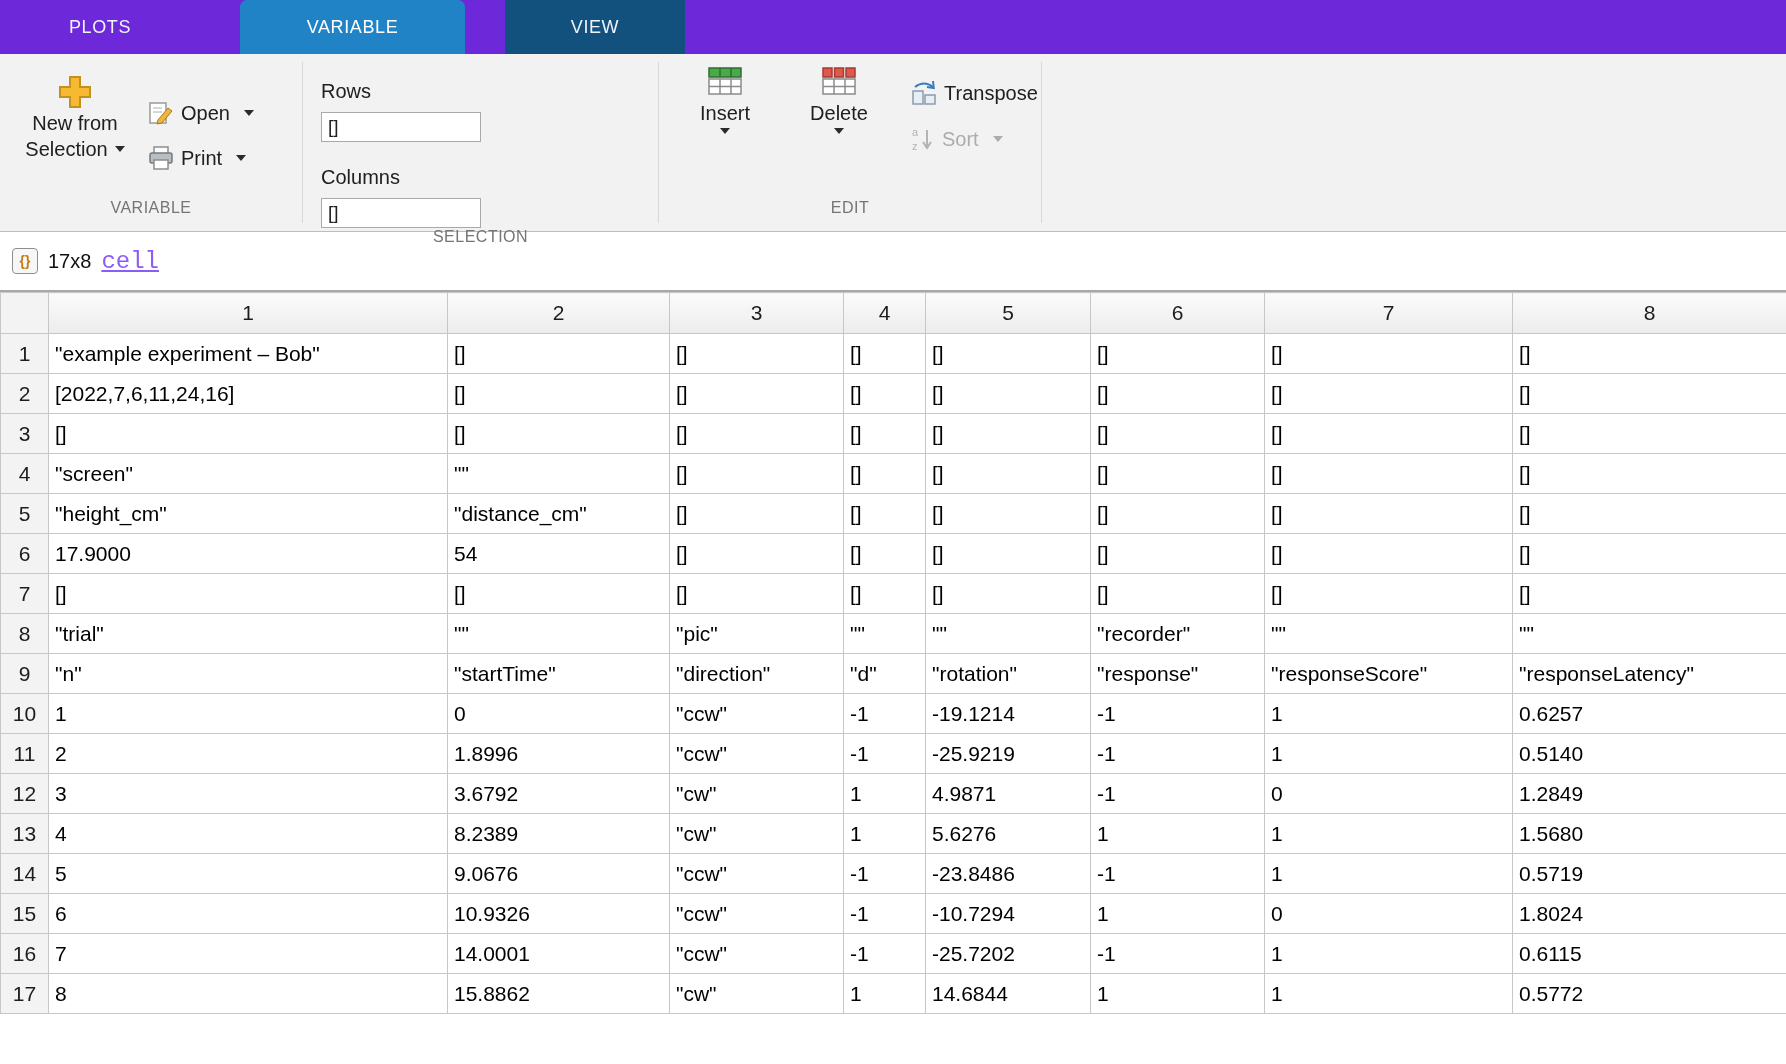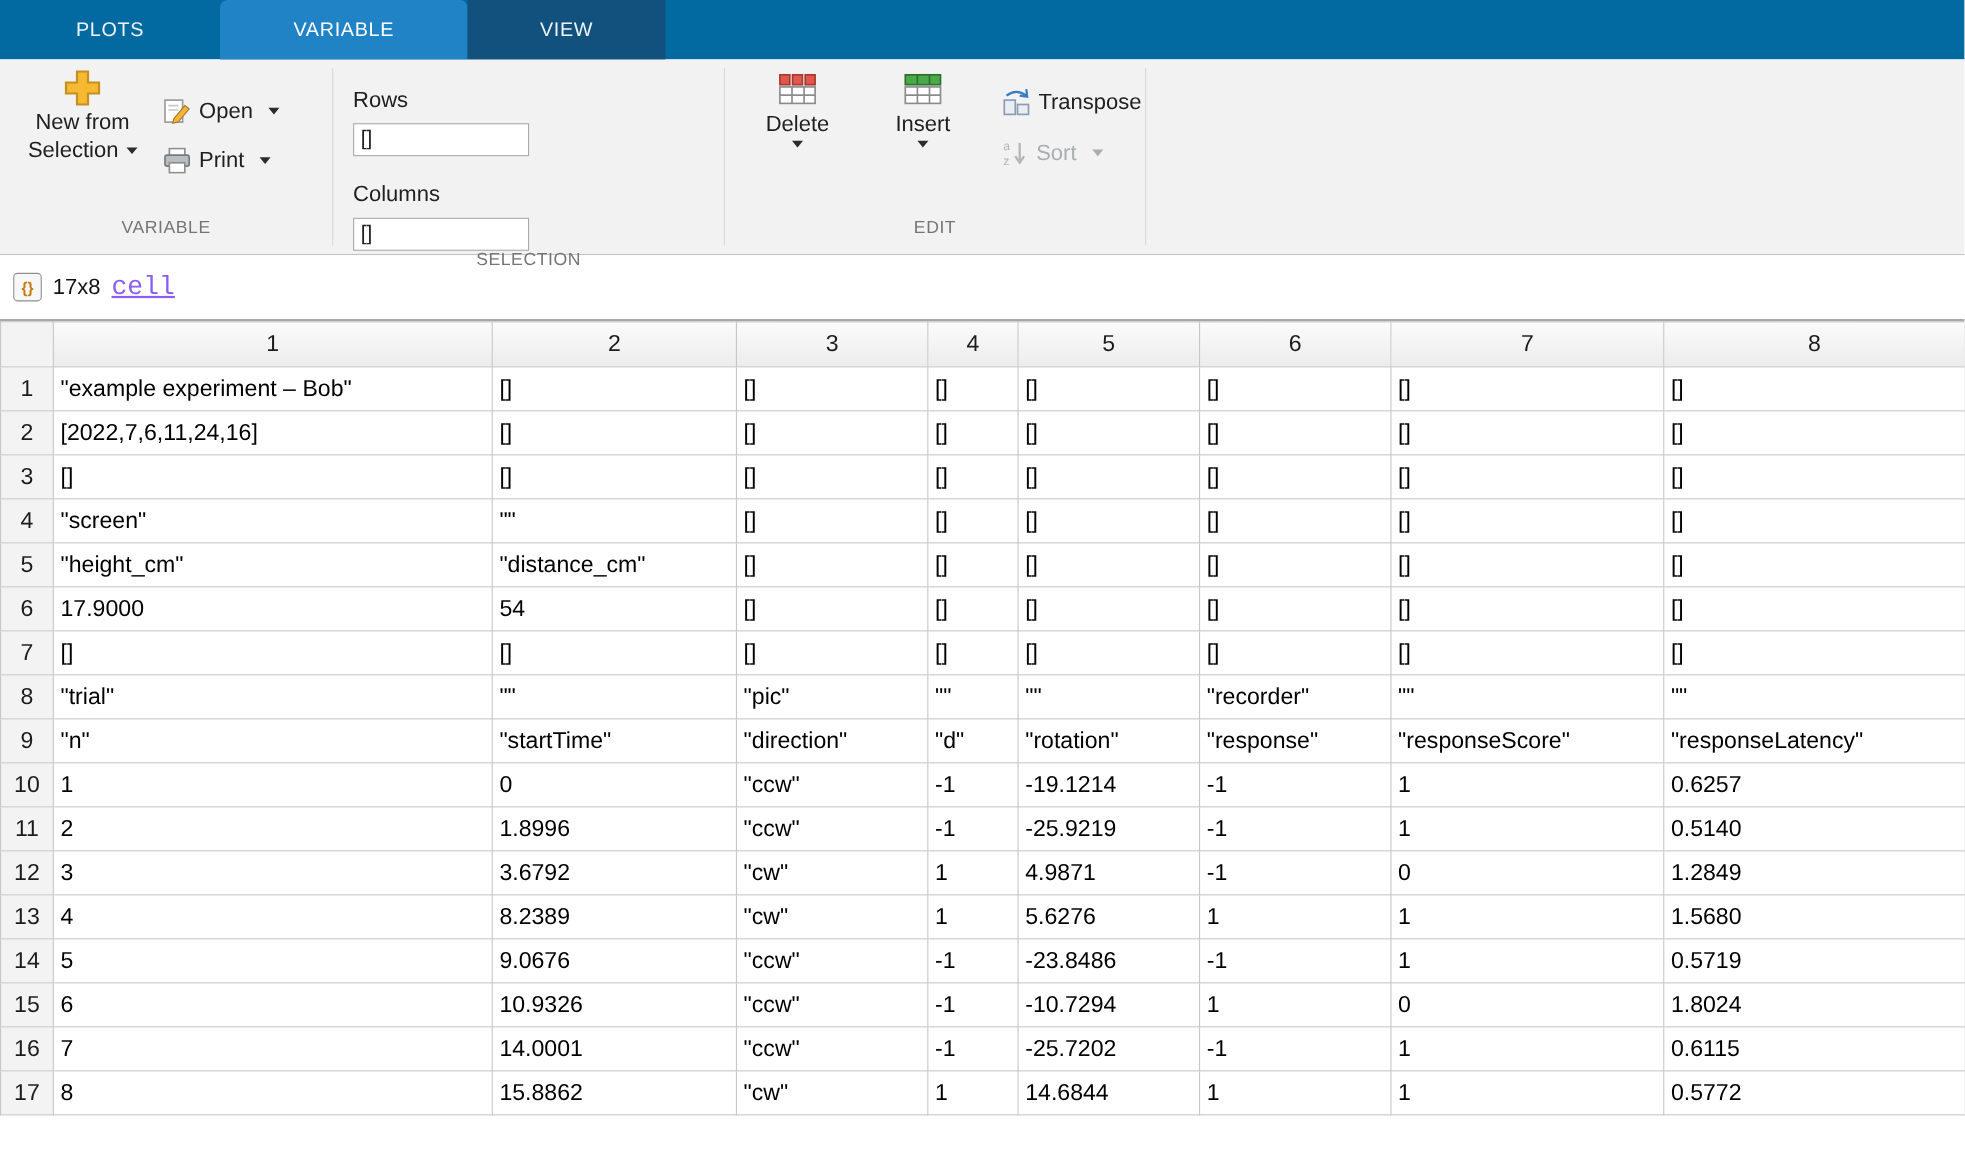--- a/index.html
+++ b/index.html
@@ -8,38 +8,38 @@
 
   
   .titlebar { position:relative; height:46px; background:#17395a; display:flex;
     align-items:center; justify-content:center; }
   .traffic { position:absolute; left:20px; top:12px; display:flex; gap:15px; }
   .light { width:22px; height:22px; border-radius:50%; display:inline-block; }
   .light.red{ background:#ff5f57; } .light.yellow{ background:#febc2e; } .light.green{ background:#28c840; }
   .wtitle { color:#d9e0e8; font-size:21px; }
 
   
-  .tabstrip { height:54px; background:#0369a1; display:flex; }
+  .tabstrip { height:54px; background:#6d28d9; display:flex;gap:40px; }
   .tab { display:flex; align-items:center; justify-content:center; color:#eef3f8;
     font-size:18px; letter-spacing:.6px; cursor:default; }
   .tab.plots{ width:200px; }
   .tab.variable{ width:225px; background:#2083c6; border-radius:7px 7px 0 0; color:#fff; }
   .tab.view{ width:180px; background:#12517e; }
 
   
   .ribbon { height:178px; background:#f2f2f2; border-bottom:1px solid #bdbdbd;
     display:flex; }
   .group { height:100%; display:flex; flex-direction:column; position:relative; }
   .group-content { flex:1; display:flex; }
   .group-label { height:32px; text-align:center; color:#757575; font-size:16px;
     letter-spacing:.5px; }
   .vdivider { width:1px; background:#d8d8d8; margin:8px 0; }
 
   .g-variable { width:302px; }
-  .g-variable .group-content { padding:8px 0 0 16px; gap:14px; }
+  .g-variable .group-content { padding:8px 0 0 16px; gap:14px;margin-top:12px; }
   .big-btn { display:flex; flex-direction:column; align-items:center; width:118px; cursor:default; }
   .bb-line { font-size:20px; color:#202020; line-height:26px; display:flex; align-items:center; }
   .side-col { display:flex; flex-direction:column; padding-top:26px; gap:20px; }
   .small-btn { display:flex; align-items:center; gap:7px; font-size:20px; color:#202020; cursor:default;text-align:center; }
 
   .g-selection { width:355px; }
   .g-selection .group-content { padding:26px 0 0 18px; gap:24px;flex-direction:column; }
   .sel-col { display:flex; flex-direction:column; }
   .sel-label { font-size:20px; color:#202020; margin-bottom:9px; }
   .sel-input { width:160px; height:30px; border:1px solid #a9a9a9; background:#fff;
@@ -143,42 +143,42 @@
       </div>
       <div class="group-label">SELECTION</div>
     </div>
 
     <div class="vdivider"></div>
 
     <div class="group g-edit">
       <div class="group-content">
         <div class="stack-btn">
           <svg width="36" height="30" viewBox="0 0 36 30">
+            <rect x="2" y="2" width="32" height="9" fill="#4ba84b" stroke="#2c702c" stroke-width="1.5"></rect>
+            <line x1="13" y1="2" x2="13" y2="11" stroke="#2c702c" stroke-width="1.5"></line>
+            <line x1="24" y1="2" x2="24" y2="11" stroke="#2c702c" stroke-width="1.5"></line>
+            <rect x="2" y="13" width="32" height="15" fill="#fff" stroke="#8b8b8b" stroke-width="1.5"></rect>
+            <line x1="13" y1="13" x2="13" y2="28" stroke="#8b8b8b" stroke-width="1.5"></line>
+            <line x1="24" y1="13" x2="24" y2="28" stroke="#8b8b8b" stroke-width="1.5"></line>
+            <line x1="2" y1="20.5" x2="34" y2="20.5" stroke="#8b8b8b" stroke-width="1.5"></line>
+          </svg>
+          <span class="lbl">Insert</span>
+          <span class="caret center"></span>
+        </div>
+        <div class="stack-btn">
+          <svg width="36" height="30" viewBox="0 0 36 30">
             <rect x="2" y="2" width="9" height="9" fill="#e2574c" stroke="#a33b32" stroke-width="1.5"></rect>
             <rect x="13.5" y="2" width="9" height="9" fill="#e2574c" stroke="#a33b32" stroke-width="1.5"></rect>
             <rect x="25" y="2" width="9" height="9" fill="#e2574c" stroke="#a33b32" stroke-width="1.5"></rect>
             <rect x="2" y="13" width="32" height="15" fill="#fff" stroke="#8b8b8b" stroke-width="1.5"></rect>
             <line x1="13" y1="13" x2="13" y2="28" stroke="#8b8b8b" stroke-width="1.5"></line>
             <line x1="24" y1="13" x2="24" y2="28" stroke="#8b8b8b" stroke-width="1.5"></line>
             <line x1="2" y1="20.5" x2="34" y2="20.5" stroke="#8b8b8b" stroke-width="1.5"></line>
           </svg>
           <span class="lbl">Delete</span>
-          <span class="caret center"></span>
-        </div>
-        <div class="stack-btn">
-          <svg width="36" height="30" viewBox="0 0 36 30">
-            <rect x="2" y="2" width="32" height="9" fill="#4ba84b" stroke="#2c702c" stroke-width="1.5"></rect>
-            <line x1="13" y1="2" x2="13" y2="11" stroke="#2c702c" stroke-width="1.5"></line>
-            <line x1="24" y1="2" x2="24" y2="11" stroke="#2c702c" stroke-width="1.5"></line>
-            <rect x="2" y="13" width="32" height="15" fill="#fff" stroke="#8b8b8b" stroke-width="1.5"></rect>
-            <line x1="13" y1="13" x2="13" y2="28" stroke="#8b8b8b" stroke-width="1.5"></line>
-            <line x1="24" y1="13" x2="24" y2="28" stroke="#8b8b8b" stroke-width="1.5"></line>
-            <line x1="2" y1="20.5" x2="34" y2="20.5" stroke="#8b8b8b" stroke-width="1.5"></line>
-          </svg>
-          <span class="lbl">Insert</span>
           <span class="caret center"></span>
         </div>
         <div class="edit-col">
           <div class="small-btn">
             <svg width="26" height="26" viewBox="0 0 26 26">
               <rect x="2" y="11" width="10" height="13" fill="#e8eef4" stroke="#8b9bb0" stroke-width="1.5"></rect>
               <rect x="14" y="15" width="10" height="9" fill="#e8eef4" stroke="#8b9bb0" stroke-width="1.5"></rect>
               <path d="M4 7 Q13 0 22 7" fill="none" stroke="#3a7dbb" stroke-width="2"></path>
               <path d="M22 1 L22.8 8 L16 7" fill="none" stroke="#3a7dbb" stroke-width="2"></path>
             </svg>

